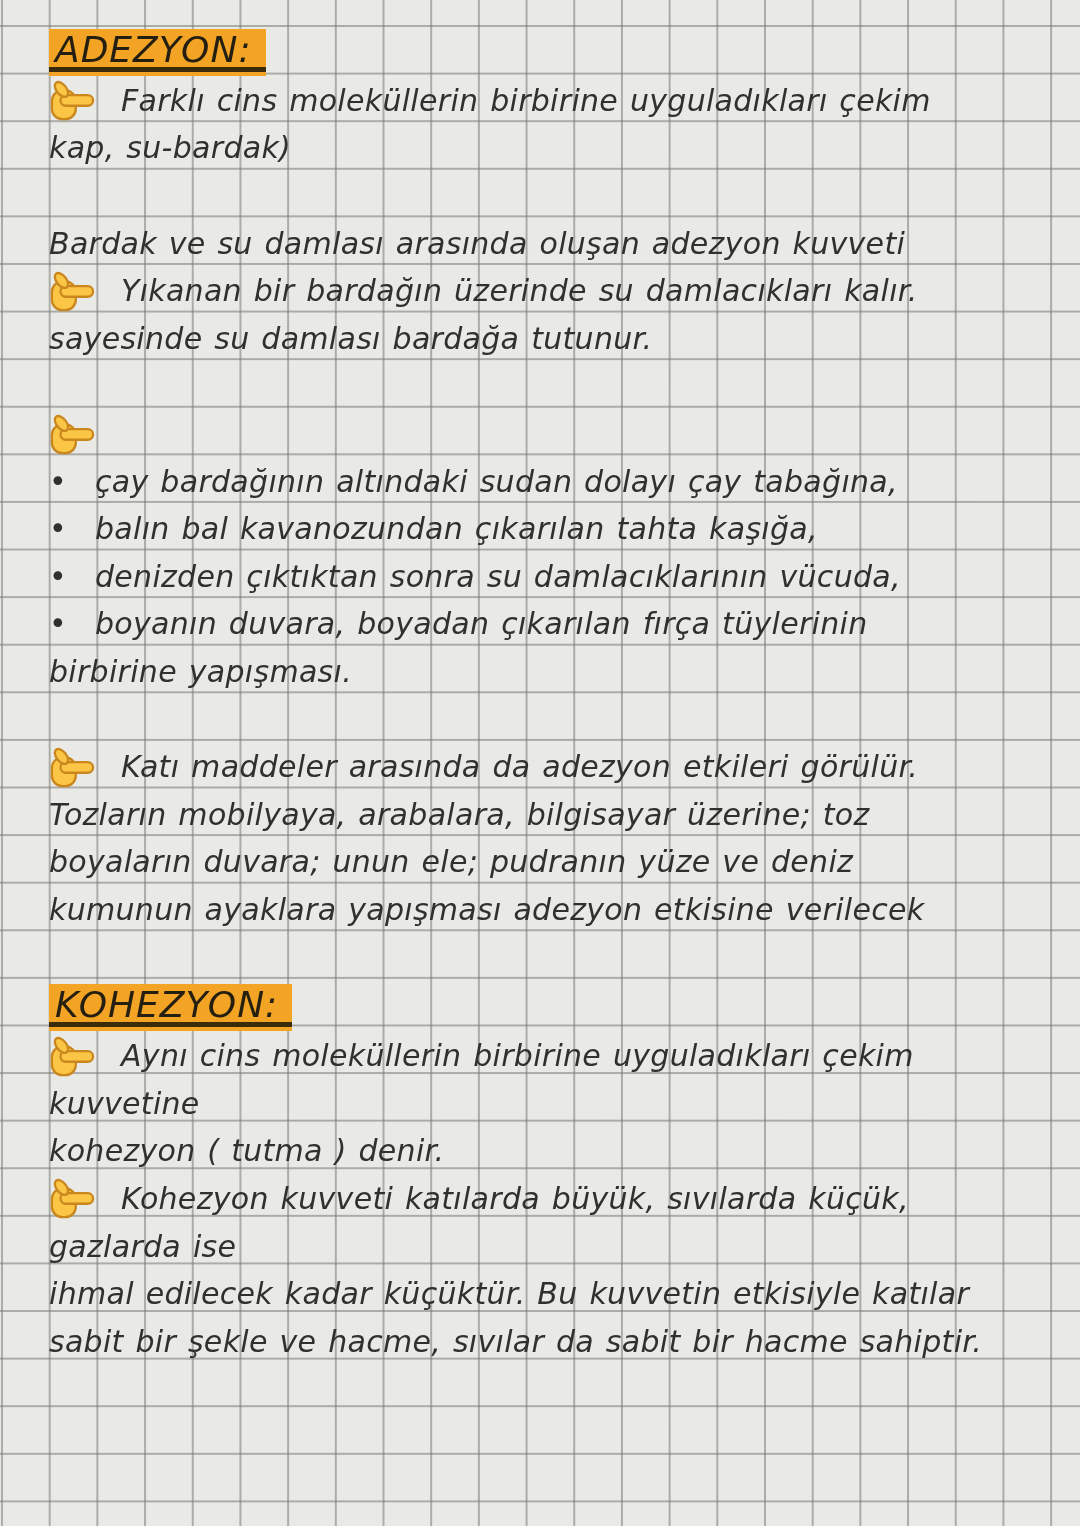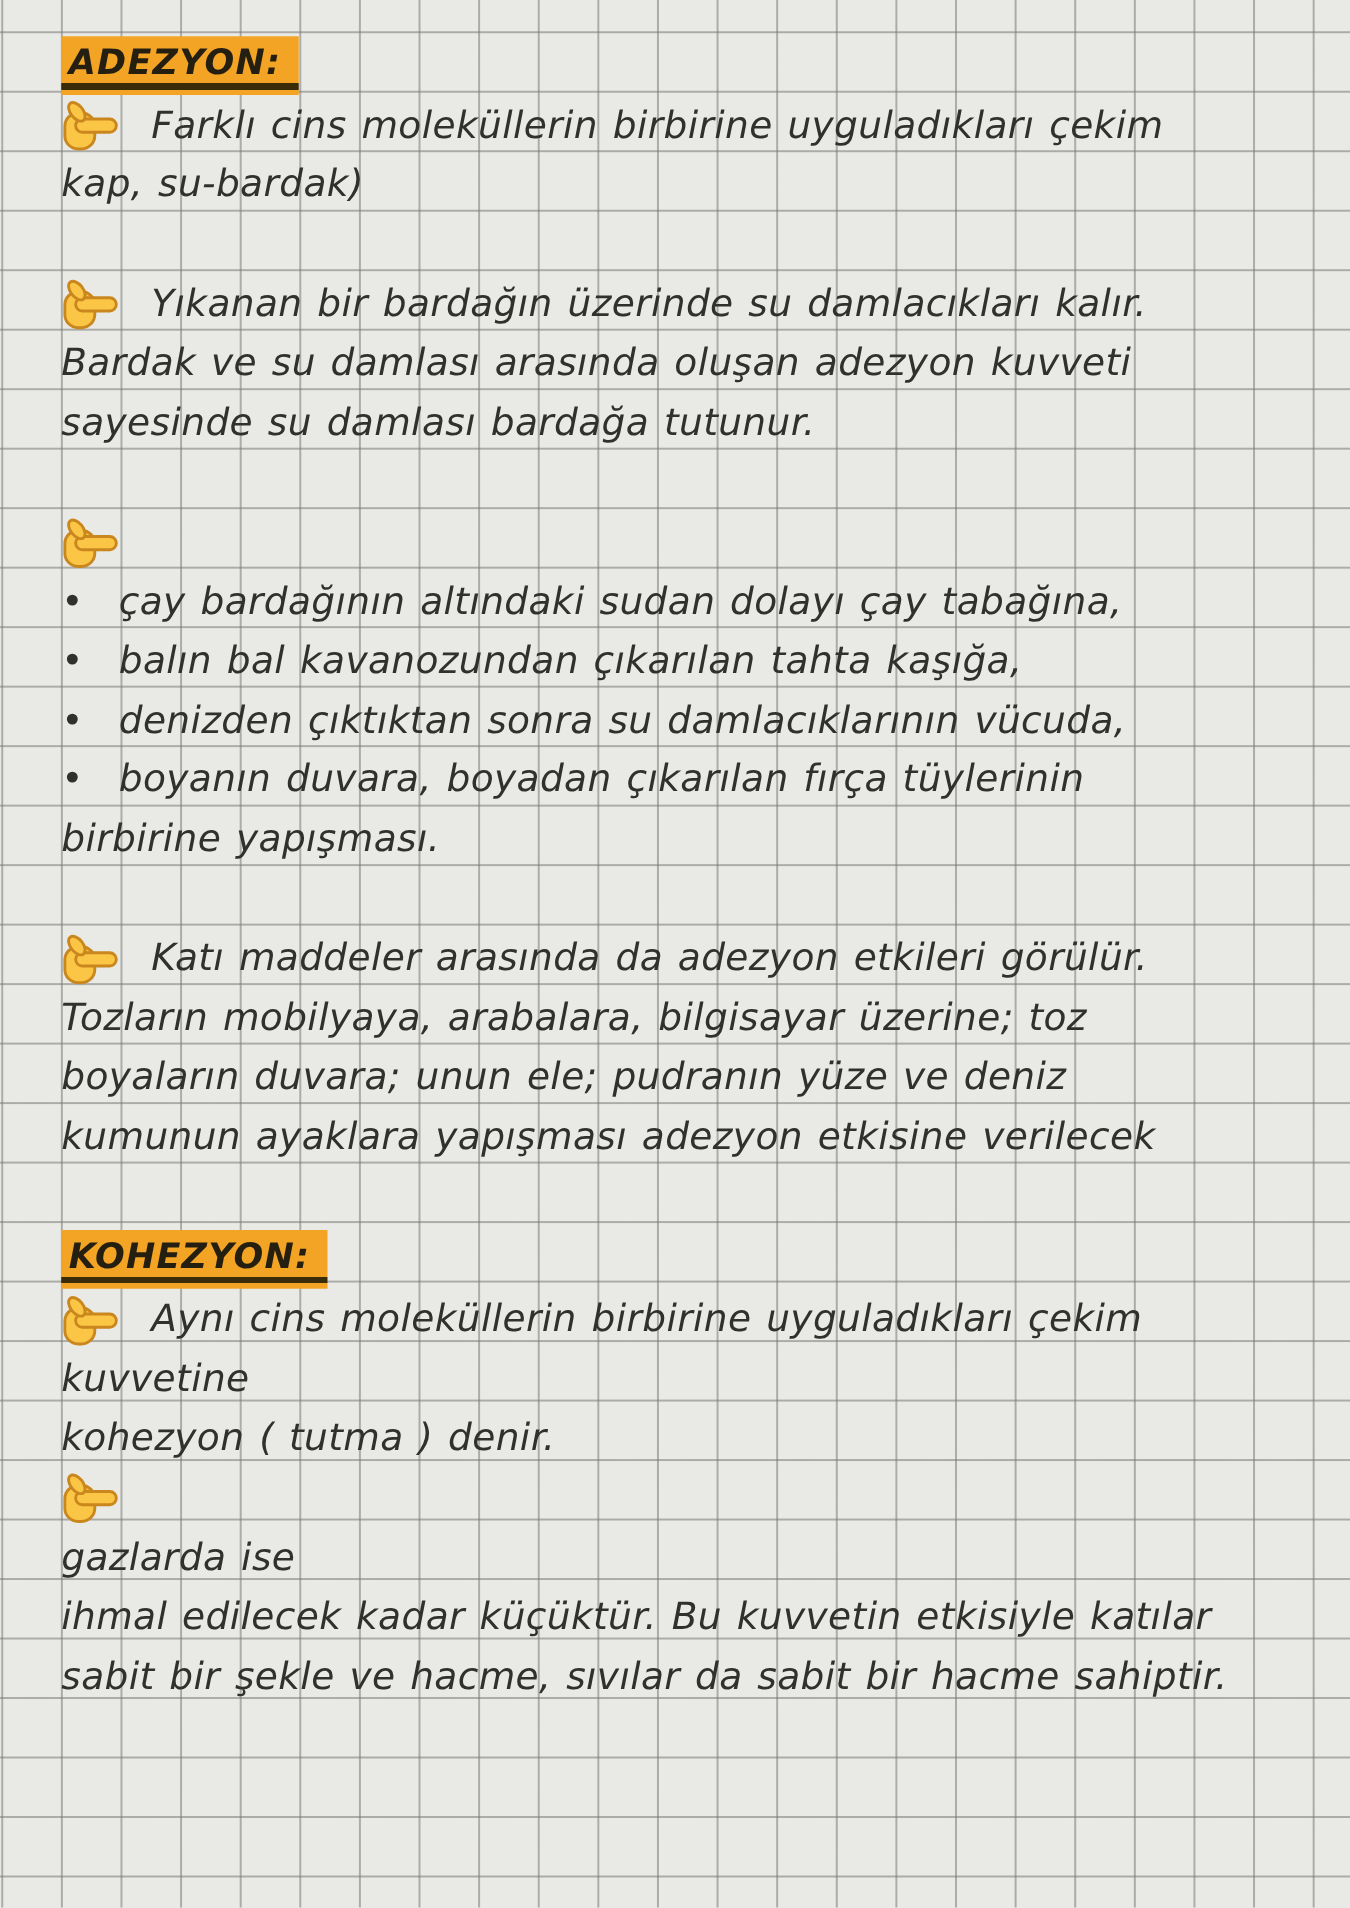--- a/index.html
+++ b/index.html
@@ -18,22 +18,22 @@
   #note {
     position: absolute;
     top: 0; left: 0; right: 0; bottom: 0;
     padding: 29px 0 0 49px;
     box-sizing: border-box;
   }
   .block.heading { height: 47.6px; }
   .hl {
     display: inline-block;
     font-style: italic;
-    font-weight: bold;
-    font-size: 28px;
+    font-weight: normal;
+    font-size: 36px;
     letter-spacing: 1px;
     line-height: 39px;
     color: #241f10;
     padding: 1px 14px 7px 6px;
     background-image: linear-gradient(to bottom,
       #f3a424 0%, #f3a424 80%,
       #3a2c08 80%, #3a2c08 91%,
       #f3a424 91%, #f3a424 100%);
   }
   .para .line {
@@ -74,28 +74,28 @@
       <div class="line"><span class="pointer-wrap"><svg viewBox="0 0 48 44" width="46" height="44">
             <g fill="#fbc545" stroke="#c9871e" stroke-width="2.4" stroke-linejoin="round">
               <rect x="3" y="12" width="25" height="30" rx="11"></rect>
               <rect x="12" y="17" width="34" height="11" rx="5.5"></rect>
               <ellipse cx="13" cy="11" rx="5.2" ry="9" transform="rotate(-38 13 11)"></ellipse>
             </g>
           </svg></span><span class="txt">Farklı cins moleküllerin birbirine uyguladıkları çekim</span></div>
       <div class="line"><span class="txt">kap, su-bardak)</span></div>
     </div>
     <div class="block para">
+      <div class="line"><span class="txt">Bardak ve su damlası arasında oluşan adezyon kuvveti</span></div>
       <div class="line"><span class="pointer-wrap"><svg viewBox="0 0 48 44" width="46" height="44">
             <g fill="#fbc545" stroke="#c9871e" stroke-width="2.4" stroke-linejoin="round">
               <rect x="3" y="12" width="25" height="30" rx="11"></rect>
               <rect x="12" y="17" width="34" height="11" rx="5.5"></rect>
               <ellipse cx="13" cy="11" rx="5.2" ry="9" transform="rotate(-38 13 11)"></ellipse>
             </g>
           </svg></span><span class="txt">Yıkanan bir bardağın üzerinde su damlacıkları kalır.</span></div>
-      <div class="line"><span class="txt">Bardak ve su damlası arasında oluşan adezyon kuvveti</span></div>
       <div class="line"><span class="txt">sayesinde su damlası bardağa tutunur.</span></div>
     </div>
     <div class="block para">
       <div class="line"><span class="pointer-wrap"><svg viewBox="0 0 48 44" width="46" height="44">
             <g fill="#fbc545" stroke="#c9871e" stroke-width="2.4" stroke-linejoin="round">
               <rect x="3" y="12" width="25" height="30" rx="11"></rect>
               <rect x="12" y="17" width="34" height="11" rx="5.5"></rect>
               <ellipse cx="13" cy="11" rx="5.2" ry="9" transform="rotate(-38 13 11)"></ellipse>
             </g>
           </svg></span></div>
@@ -127,18 +127,18 @@
             </g>
           </svg></span><span class="txt">Aynı cins moleküllerin birbirine uyguladıkları çekim</span></div>
       <div class="line"><span class="txt">kuvvetine</span></div>
       <div class="line"><span class="txt">kohezyon ( tutma ) denir.</span></div>
       <div class="line"><span class="pointer-wrap"><svg viewBox="0 0 48 44" width="46" height="44">
             <g fill="#fbc545" stroke="#c9871e" stroke-width="2.4" stroke-linejoin="round">
               <rect x="3" y="12" width="25" height="30" rx="11"></rect>
               <rect x="12" y="17" width="34" height="11" rx="5.5"></rect>
               <ellipse cx="13" cy="11" rx="5.2" ry="9" transform="rotate(-38 13 11)"></ellipse>
             </g>
-          </svg></span></div>
+          </svg></span><span class="txt">Kohezyon kuvveti katılarda büyük, sıvılarda küçük,</span></div>
       <div class="line"><span class="txt">gazlarda ise</span></div>
       <div class="line"><span class="txt">ihmal edilecek kadar küçüktür. Bu kuvvetin etkisiyle katılar</span></div>
       <div class="line"><span class="txt">sabit bir şekle ve hacme, sıvılar da sabit bir hacme sahiptir.</span></div>
     </div>
   </main>
 
 </body></html>

